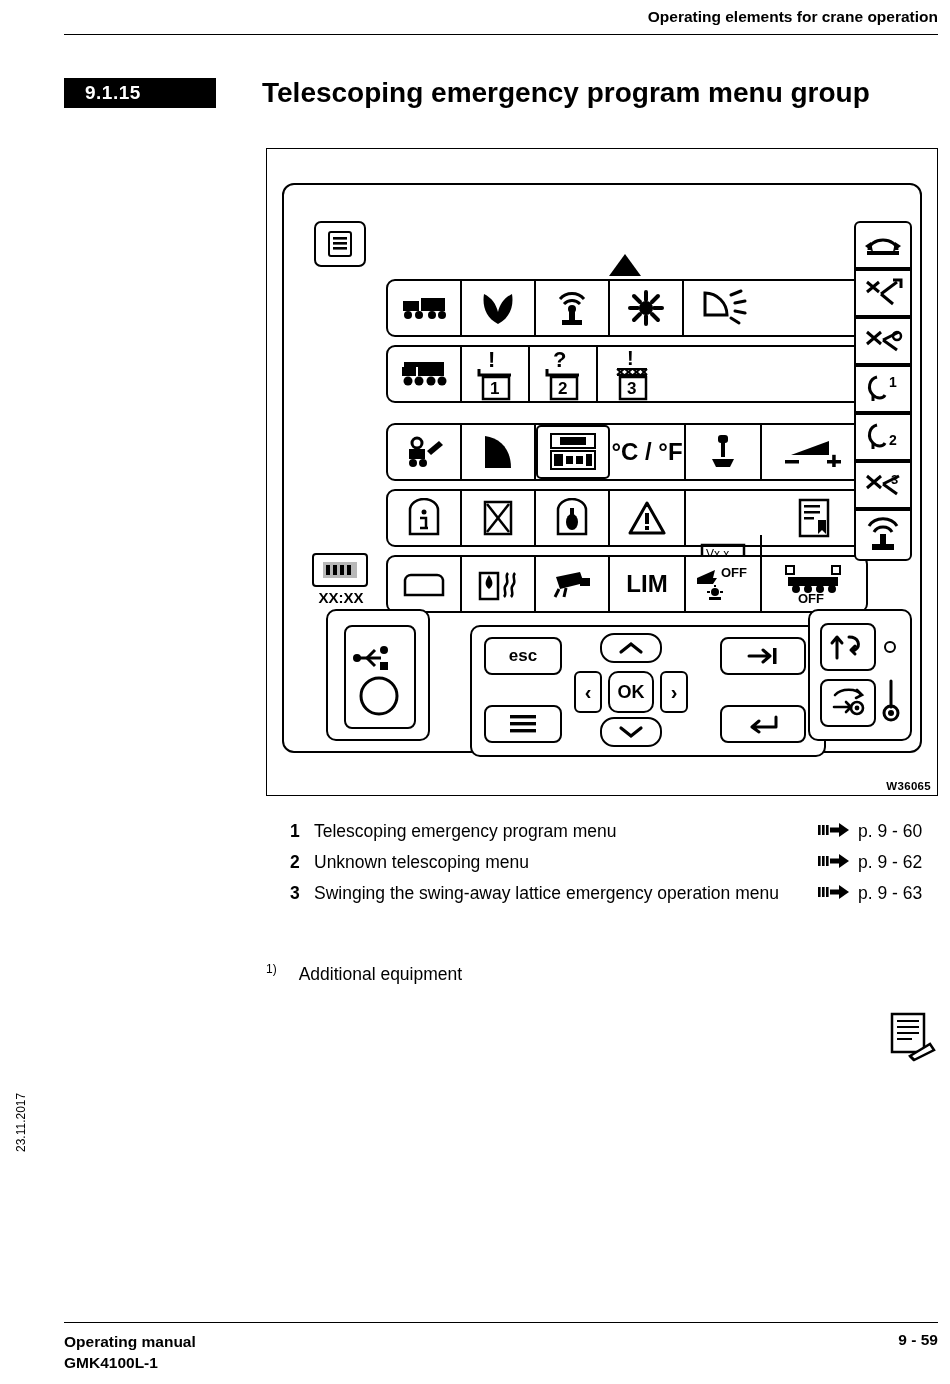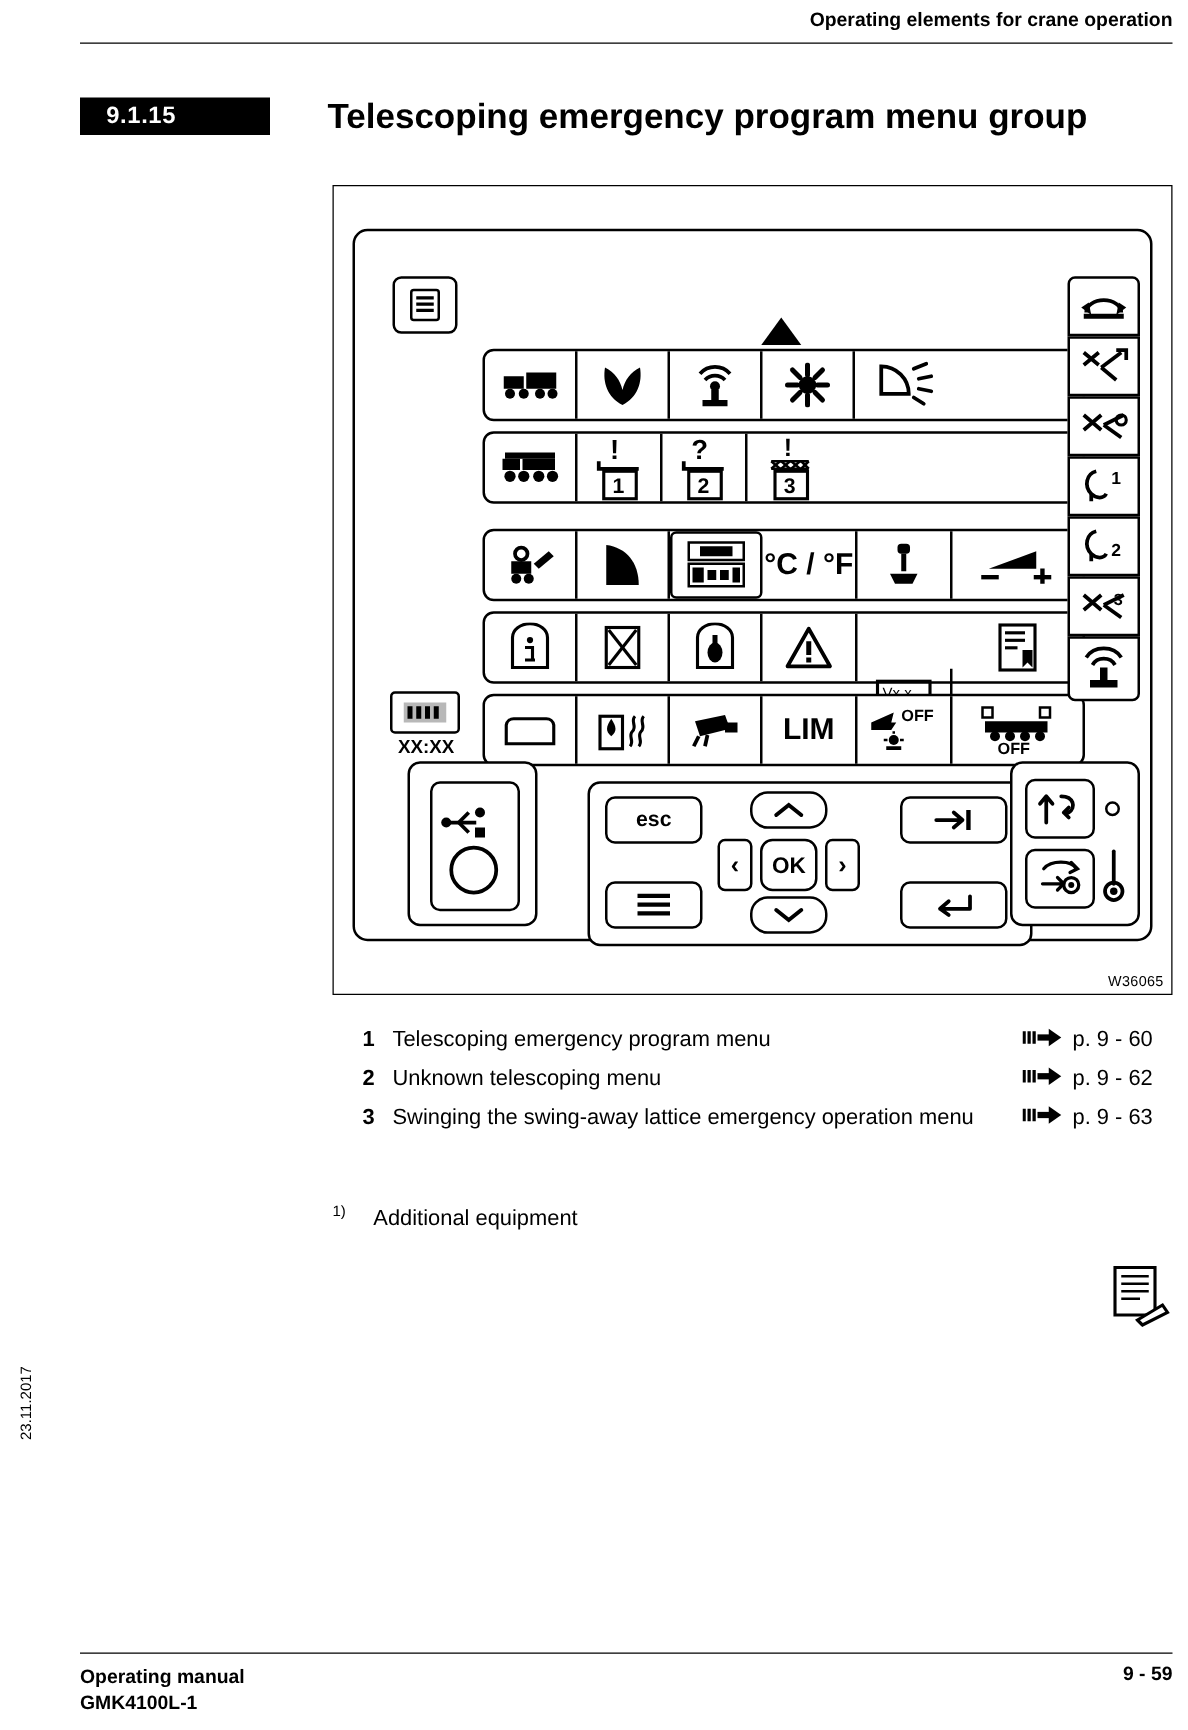--- a/index.html
+++ b/index.html
@@ -54,21 +54,21 @@
   .figure {
     position: absolute;
     left: 266px; top: 148px;
     width: 672px; height: 648px;
     border: 1px solid #000;
     background: #fff;
   }
   .fig-id {
     position: absolute;
     right: 6px; bottom: 3px;
-    font-size: 11.5px; font-weight: normal;
+    font-size: 11.5px; font-weight: bold;
     letter-spacing: 0.3px;
   }
 
   
   .panel {
     position: absolute;
     left: 15px; top: 34px;
     width: 640px; height: 570px;
     border: 2px solid #000;
     border-radius: 12px;

